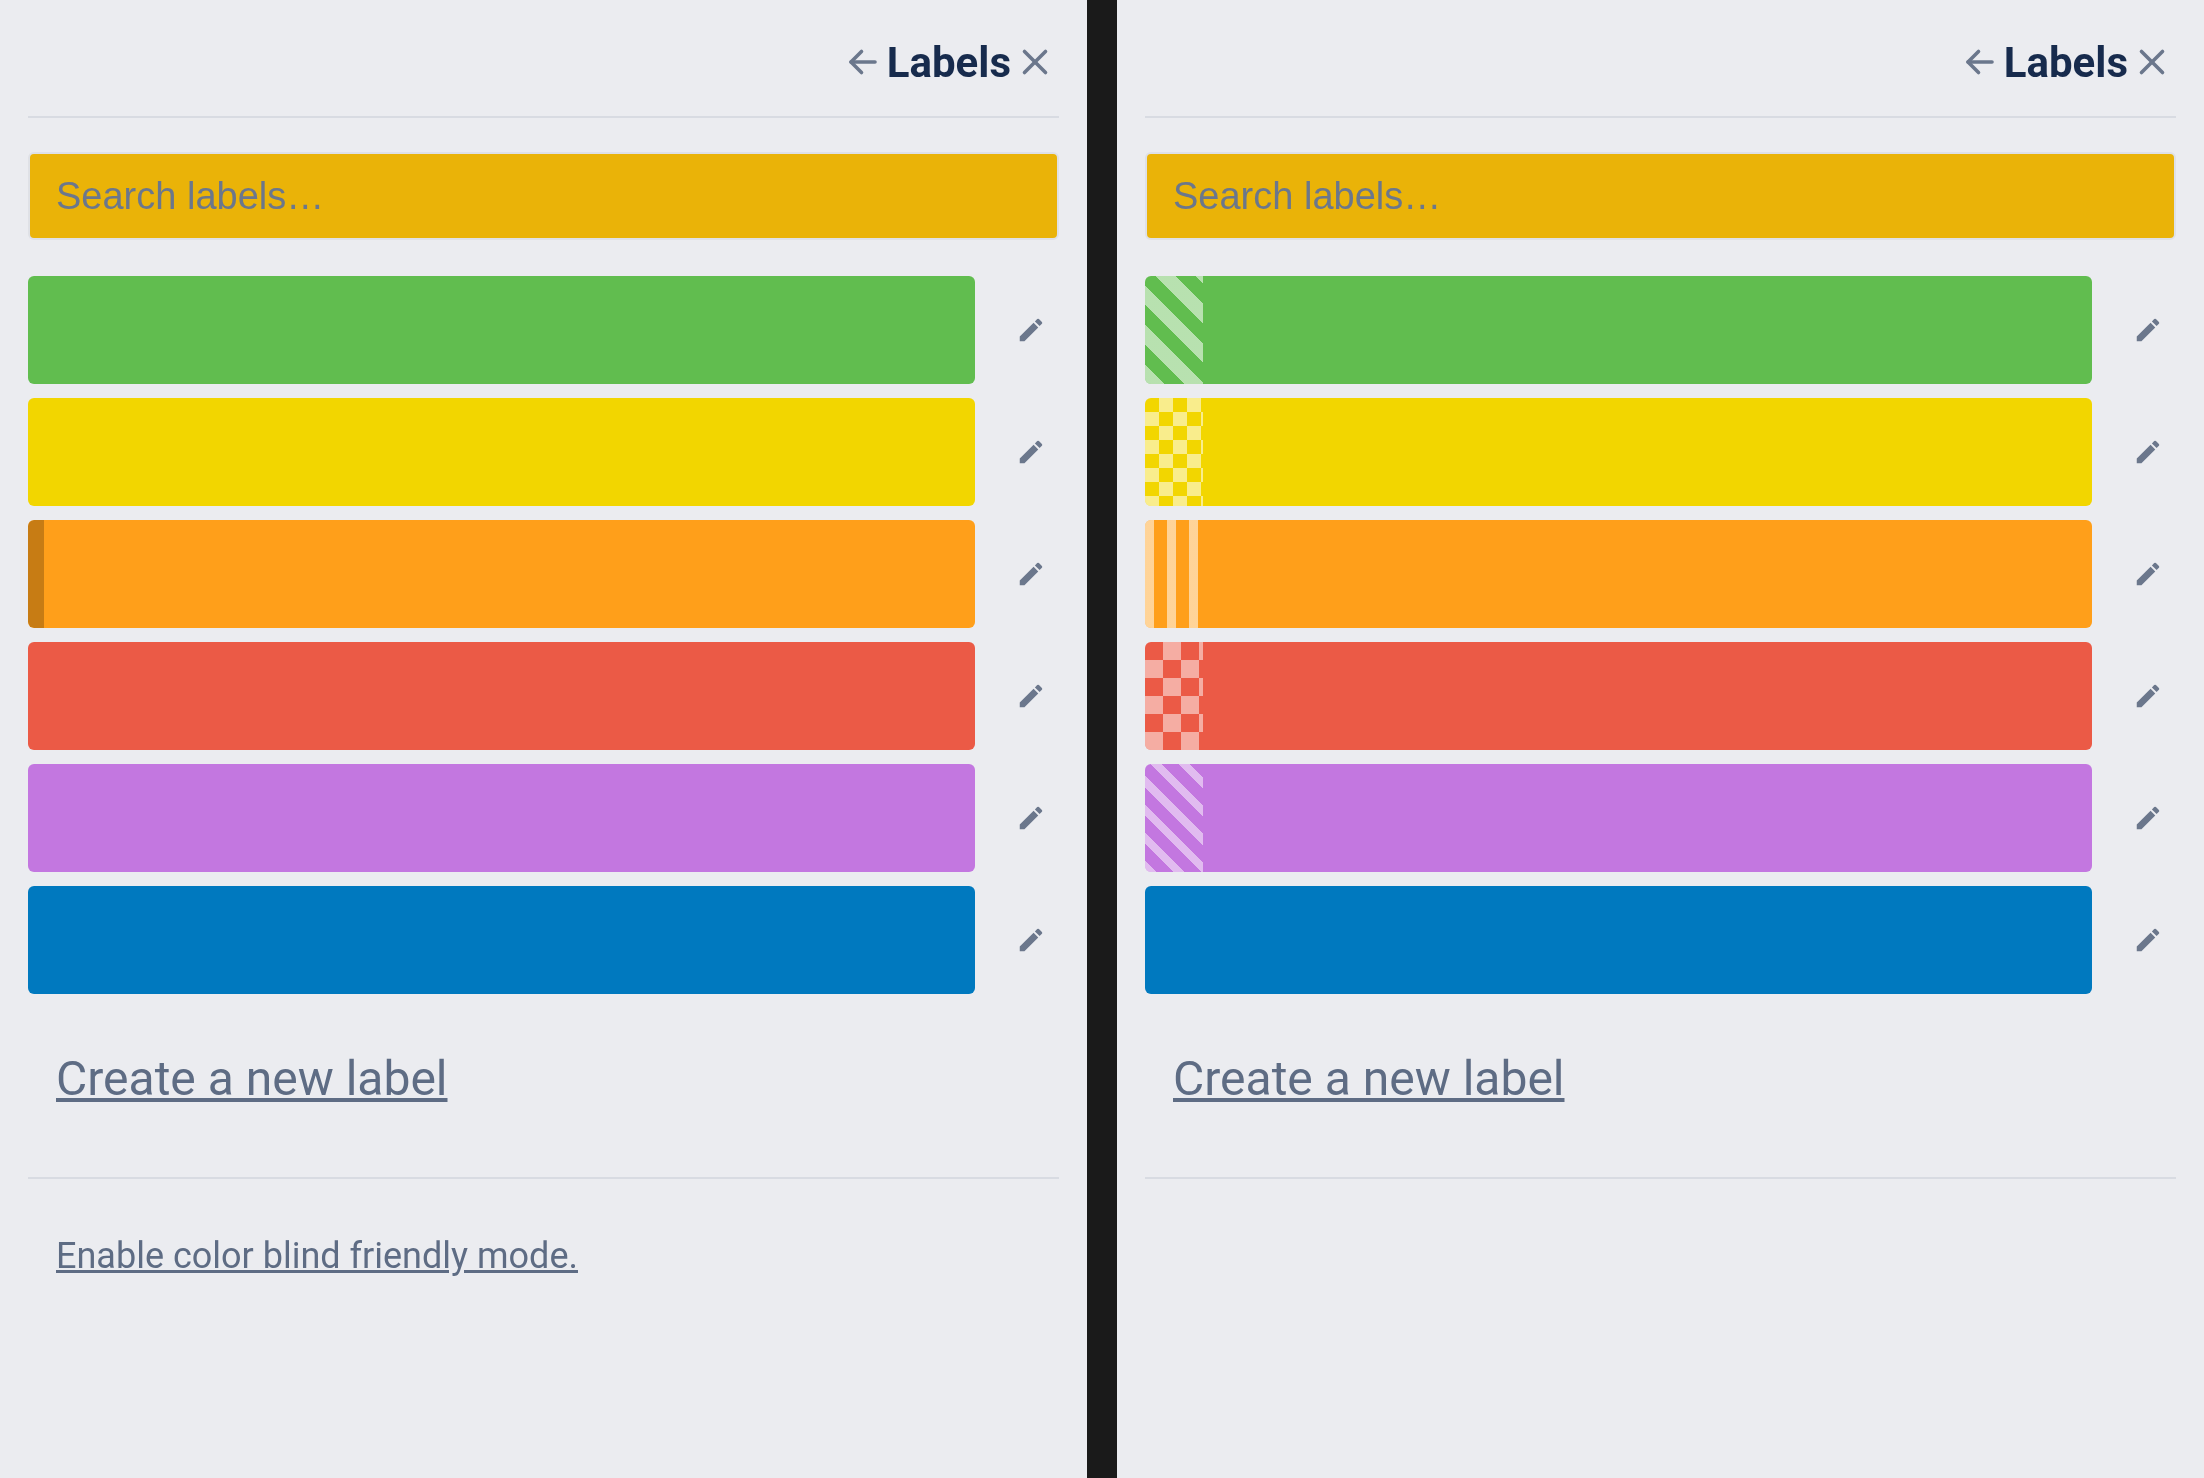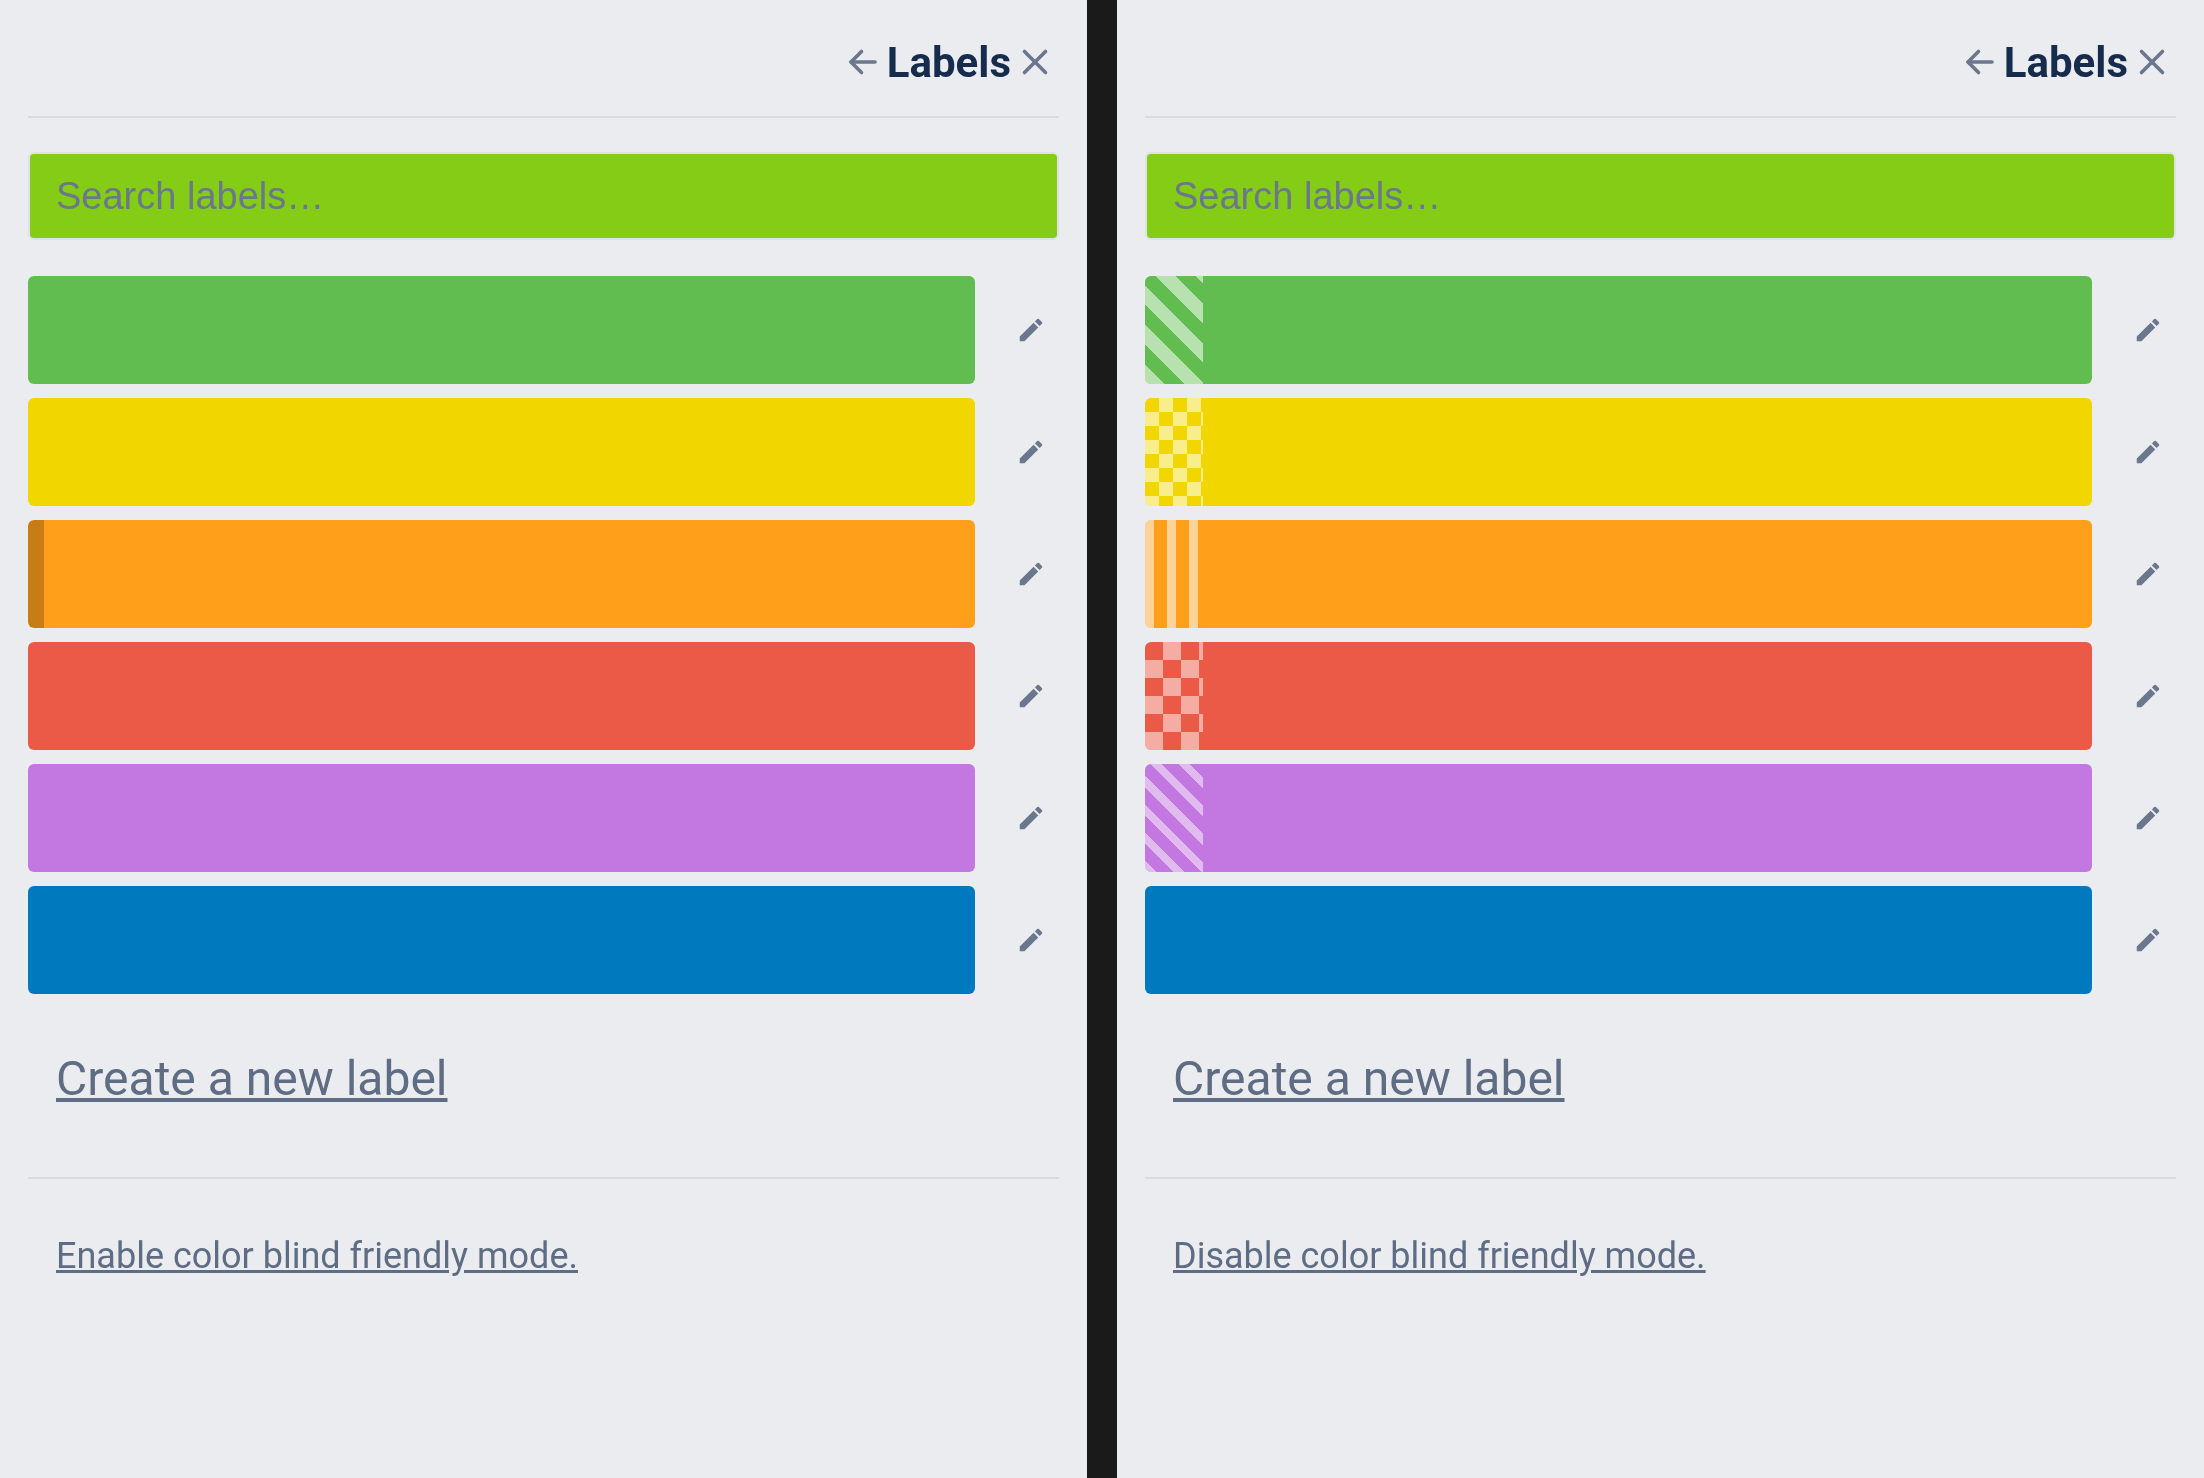--- a/index.html
+++ b/index.html
@@ -50,21 +50,21 @@
     height: 2px;
     background: #d8dbe2;
     margin: 14px 0 34px 0;
   }
   .search-wrap { margin-bottom: 36px; }
   .search {
     width: 100%;
     height: 88px;
     border: 2px solid #dfe1e6;
     border-radius: 6px;
-    background: #84cc16;
+    background: #eab308;
     font-size: 38px;
     color: #172b4d;
     padding: 0 26px;
   }
   .search::placeholder { color: #6b778c; }
   .labels-list { display: flex; flex-direction: column; gap: 14px; }
   .label-row { display: flex; align-items: center; gap: 28px; }
   .label-swatch {
     flex: 1;
     height: 108px;
@@ -320,16 +320,13 @@
       <button class="pencil-btn">
           <svg viewBox="0 0 24 24" fill="currentColor">
             <path d="M3 17.25V21h3.75L17.81 9.94l-3.75-3.75L3 17.25zM20.71 7.04a1 1 0 0 0 0-1.41l-2.34-2.34a1 1 0 0 0-1.41 0l-1.83 1.83 3.75 3.75 1.83-1.83z"></path>
           </svg>
         </button>
     </div>
   </div>
 
   <a class="action-link">Create a new label</a>
   <div class="hr2"></div>
-  <div class="mode-link-wrap">
-    <a class="mode-link">Disable color blind friendly mode.</a>
-  </div>
 </section>
 
 </body></html>

